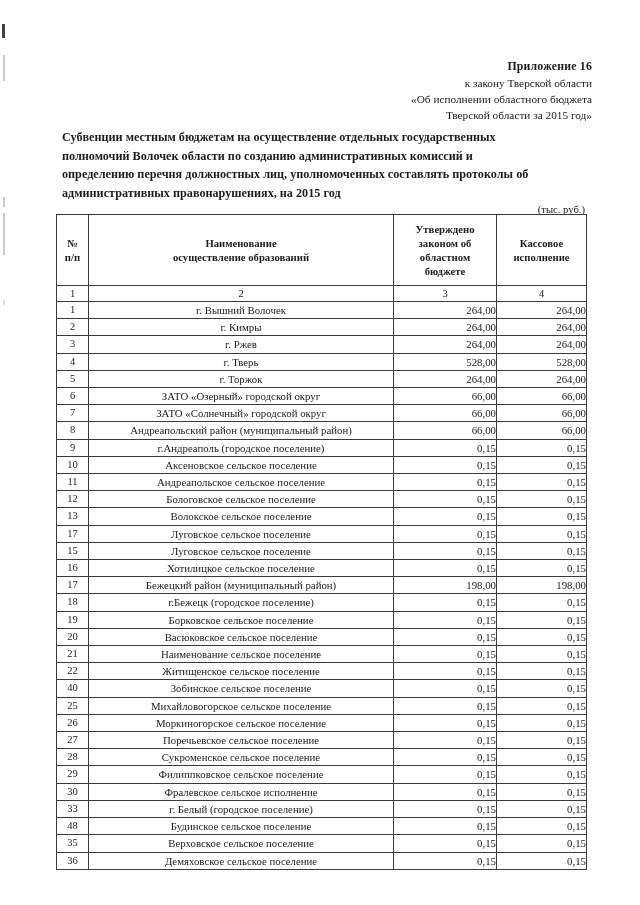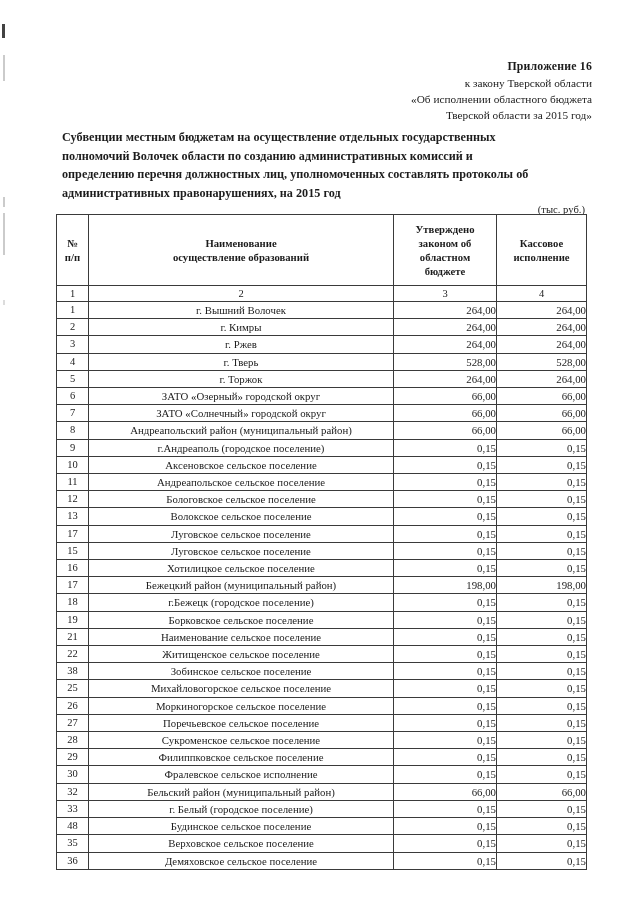--- a/index.html
+++ b/index.html
@@ -309,33 +309,39 @@
             <td class="val">0,15</td>
             <td class="val">0,15</td>
           </tr>
           <tr>
             <td class="num">19</td>
             <td class="name">Борковское сельское поселение</td>
             <td class="val">0,15</td>
             <td class="val">0,15</td>
           </tr>
           <tr>
+            <td class="num">20</td>
+            <td class="name">Васюковское сельское поселение</td>
+            <td class="val">0,15</td>
+            <td class="val">0,15</td>
+          </tr>
+          <tr>
             <td class="num">21</td>
             <td class="name">Наименование сельское поселение</td>
             <td class="val">0,15</td>
             <td class="val">0,15</td>
           </tr>
           <tr>
             <td class="num">22</td>
             <td class="name">Житищенское сельское поселение</td>
             <td class="val">0,15</td>
             <td class="val">0,15</td>
           </tr>
           <tr>
-            <td class="num">38</td>
+            <td class="num">40</td>
             <td class="name">Зобинское сельское поселение</td>
             <td class="val">0,15</td>
             <td class="val">0,15</td>
           </tr>
           <tr>
             <td class="num">25</td>
             <td class="name">Михайловогорское сельское поселение</td>
             <td class="val">0,15</td>
             <td class="val">0,15</td>
           </tr>
@@ -361,26 +367,20 @@
             <td class="num">29</td>
             <td class="name">Филиппковское сельское поселение</td>
             <td class="val">0,15</td>
             <td class="val">0,15</td>
           </tr>
           <tr>
             <td class="num">30</td>
             <td class="name">Фралевское сельское исполнение</td>
             <td class="val">0,15</td>
             <td class="val">0,15</td>
-          </tr>
-          <tr>
-            <td class="num">32</td>
-            <td class="name">Бельский район (муниципальный район)</td>
-            <td class="val">66,00</td>
-            <td class="val">66,00</td>
           </tr>
           <tr>
             <td class="num">33</td>
             <td class="name">г. Белый (городское поселение)</td>
             <td class="val">0,15</td>
             <td class="val">0,15</td>
           </tr>
           <tr>
             <td class="num">48</td>
             <td class="name">Будинское сельское поселение</td>

